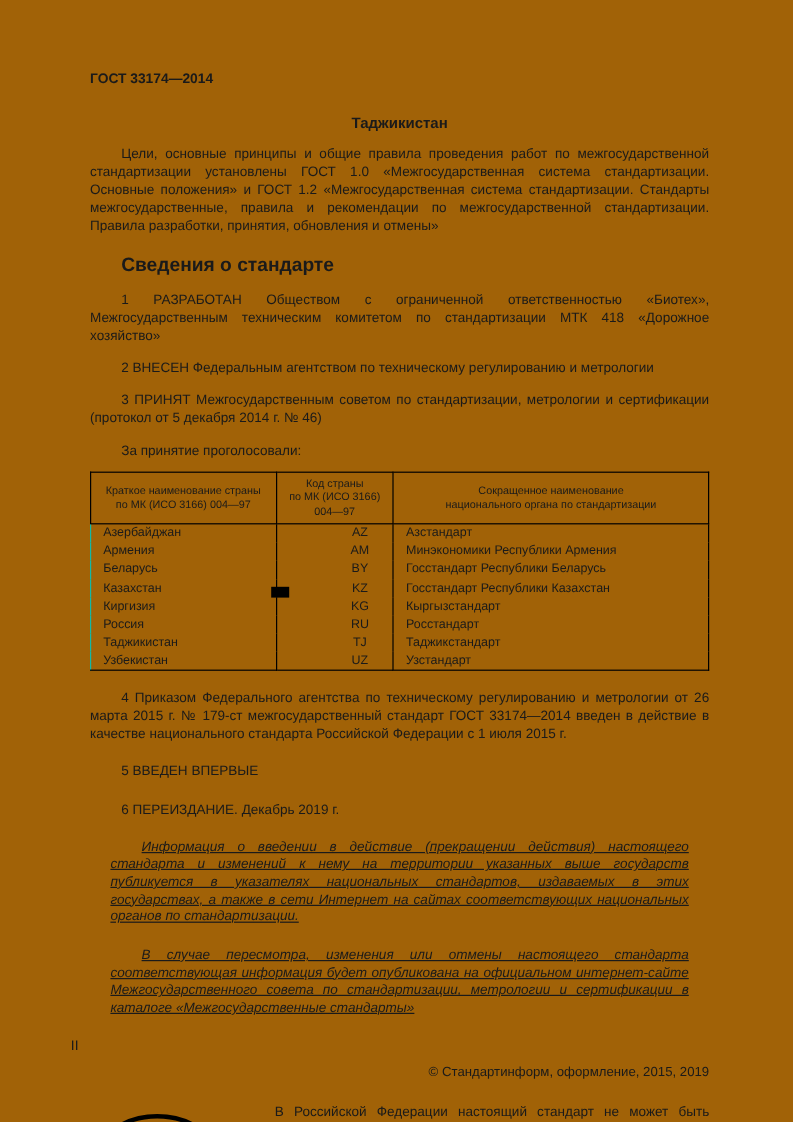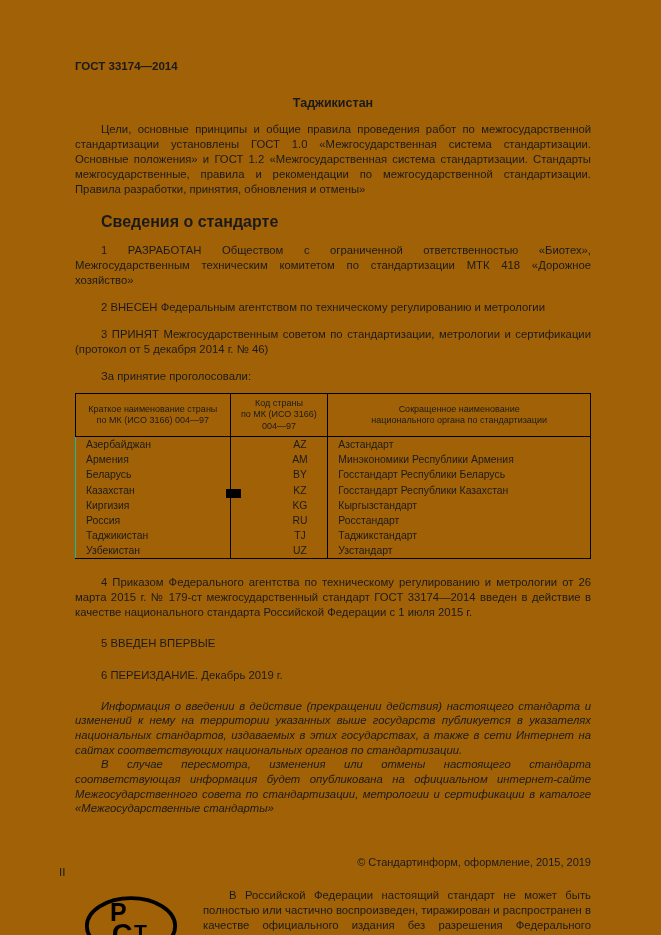--- a/index.html
+++ b/index.html
@@ -65,21 +65,22 @@
   .std-table tr.last-row td{border-bottom:1px solid #000;}
   .std-table td.col-country{padding-left:10px;}
   .std-table td.col-code{text-align:center;padding-left:48px;}
   .std-table td.col-org{padding-left:10px;}
   p.note-par{
     font-size:11.3px;
     font-style:italic;
     line-height:1.3;
     text-align:justify;
     text-indent:26px;
-    margin:0;
+    margin:17px;
+    text-decoration:underline;
   }
   p.note-par.first{margin-top:16px;}
   .copyright{
     text-align:right;
     font-size:11px;
     margin-top:40px;
   }
   .bottom-block{
     display:flex;
     align-items:flex-start;

